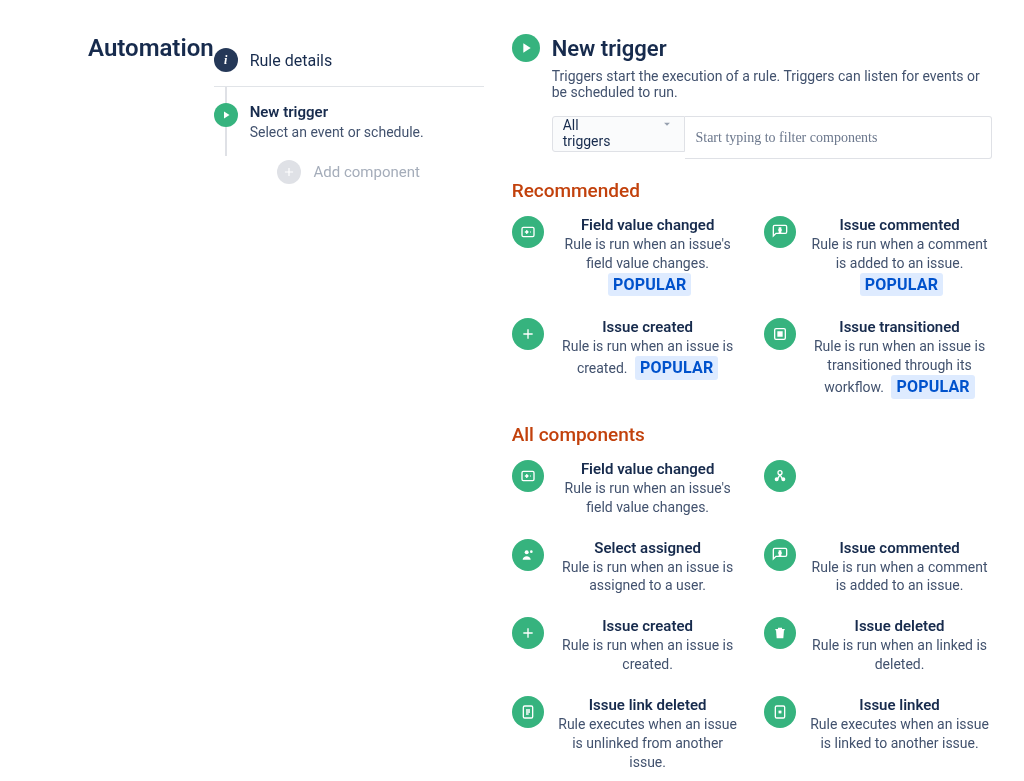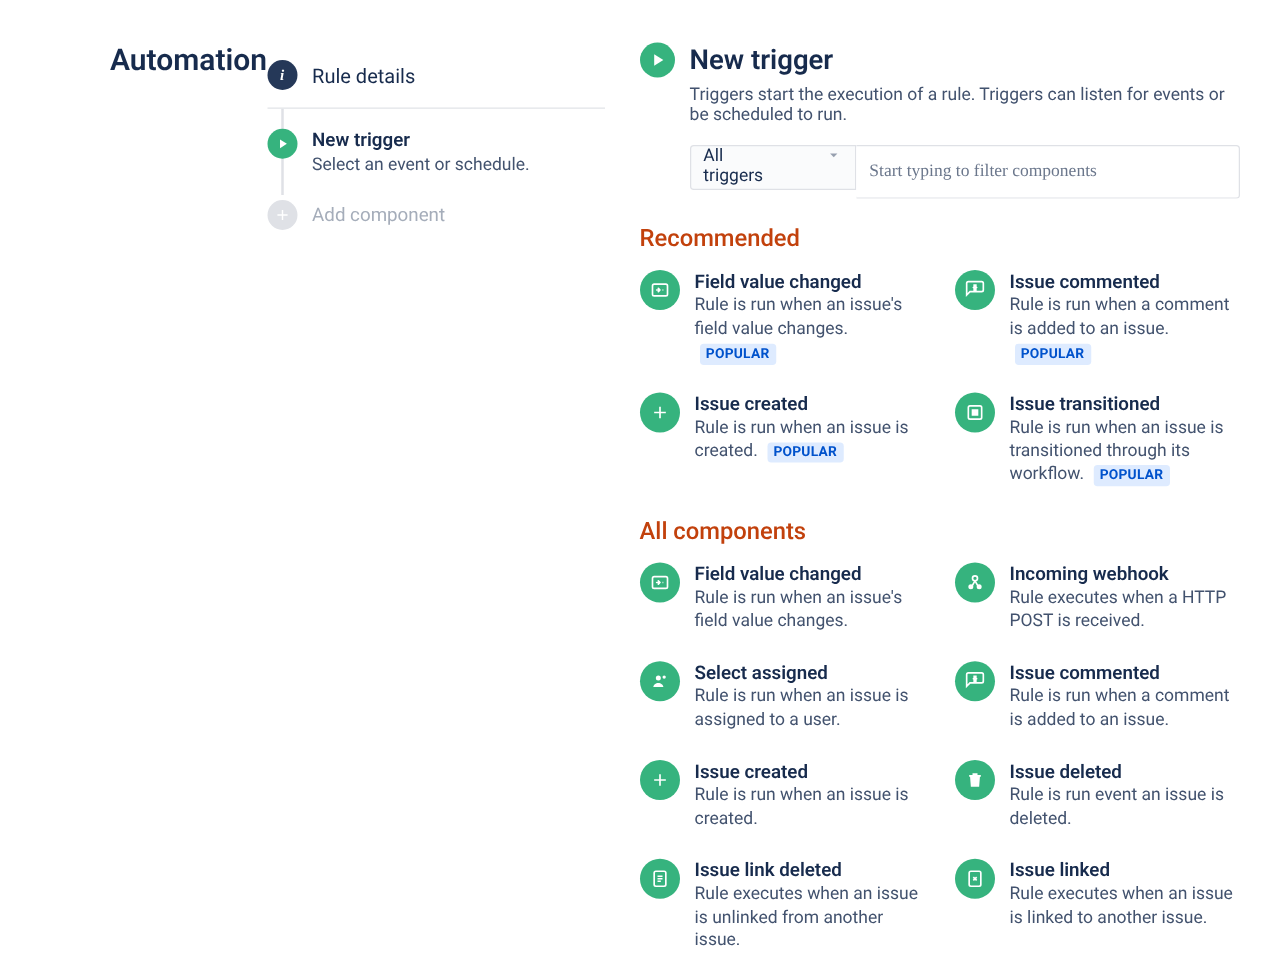--- a/index.html
+++ b/index.html
@@ -67,30 +67,30 @@
 }
 .select .chev { color:#97A0AF; }
 .search-input {
   border:1px solid #dfe1e6; border-left:none; border-radius:0 3px 3px 0;
   height:43px; width:320px; padding:0 10px; font-size:14px; outline:none;
   font-family: Liberation Serif, serif;
 }
 .search-input::placeholder { color:#6B778C; }
 .section-heading { font-size:19px; font-weight:500; color:#c2410c; margin-bottom:14px; margin-top:6px;}
 .grid { display:grid; grid-template-columns: 1fr 1fr; column-gap:24px; row-gap:22px; margin-bottom:24px;}
-.card { display:flex; gap:12px; cursor:pointer;}
+.card { display:flex; gap:12px; cursor:pointer;text-align:center;}
 .card .ic {
   width:32px; height:32px; border-radius:50%; background:#36B37E; color:#fff;
   display:flex; align-items:center; justify-content:center; flex-shrink:0;
 }
 .card .ic svg { width:16px; height:16px; }
 .card-body .card-title { font-weight:600; font-size:15px; color:#172B4D; }
 .card-body .card-desc { font-size:14px; color:#42526E; margin-top:1px; line-height:1.35;}
 .badge {
-  display:inline-block; background:#DEEBFF; color:#0052CC; font-size:11px;
+  display:inline-block; background:#DEEBFF; color:#0052CC; font-size:16px;
   font-weight:700; padding:1px 5px; border-radius:3px; margin-left:4px;
   letter-spacing:0.2px;
 }
 </style>
 </head>
 <body>
 
 <div class="page">
   <h1 class="page-title">Automation</h1>
   <div class="layout">
@@ -105,21 +105,21 @@
           <span class="icon-circle ic-trigger" style="position:relative; z-index:1;">
             <svg viewBox="0 0 24 24" fill="white">
                 <path d="M8 5v14l11-7z"></path>
               </svg>
           </span>
           <div class="rule-text">
             <div class="title">New trigger</div>
             <div class="sub">Select an event or schedule.</div>
           </div>
         </div>
-        <div class="sidebar-item" style="padding-top:4px;">
+        <div class="sidebar-item" style="padding-top:4px;justify-content:center;">
           <span class="icon-circle ic-plus" style="position:relative; z-index:1;">
             <svg viewBox="0 0 24 24" width="14" height="14" fill="white">
                 <path d="M19 13h-6v6h-2v-6H5v-2h6V5h2v6h6v2z"></path>
               </svg>
           </span>
           <span class="muted-text">Add component</span>
         </div>
       </div>
     </aside>
 
@@ -215,24 +215,20 @@
           </div>
           <div class="card">
             <div class="ic">
               <svg viewBox="0 0 24 24" fill="none" stroke="white" stroke-width="2">
                 <circle cx="12" cy="7" r="3"></circle>
                 <path d="M12 10l-4 7m4-7l4 7"></path>
                 <circle cx="7" cy="17" r="2" fill="white"></circle>
                 <circle cx="17" cy="17" r="2" fill="white"></circle>
               </svg>
             </div>
-            <div class="card-body">
-              <div class="card-title">Incoming webhook</div>
-              <div class="card-desc">Rule executes when a HTTP POST is received. </div>
-            </div>
           </div>
           <div class="card">
             <div class="ic">
               <svg viewBox="0 0 24 24" fill="white">
                 <circle cx="10" cy="8" r="3"></circle>
                 <path d="M4 19c0-3 3-5 6-5s6 2 6 5" fill="white"></path>
                 <circle cx="17" cy="7" r="2" fill="white"></circle>
               </svg>
             </div>
             <div class="card-body">
@@ -264,21 +260,21 @@
             </div>
           </div>
           <div class="card">
             <div class="ic">
               <svg viewBox="0 0 24 24" fill="white">
                 <path d="M6 7h12l-1 13H7L6 7zm3-3h6v2H9V4zm-4 2h14v2H5V6z"></path>
               </svg>
             </div>
             <div class="card-body">
               <div class="card-title">Issue deleted</div>
-              <div class="card-desc">Rule is run event an issue is deleted. </div>
+              <div class="card-desc">Rule is run when an linked is deleted. </div>
             </div>
           </div>
           <div class="card">
             <div class="ic">
               <svg viewBox="0 0 24 24" fill="none" stroke="white" stroke-width="2">
                 <rect x="5" y="3" width="14" height="18" rx="2"></rect>
                 <path d="M9 12h6m-6 3h4m-4-6h6"></path>
               </svg>
             </div>
             <div class="card-body">

